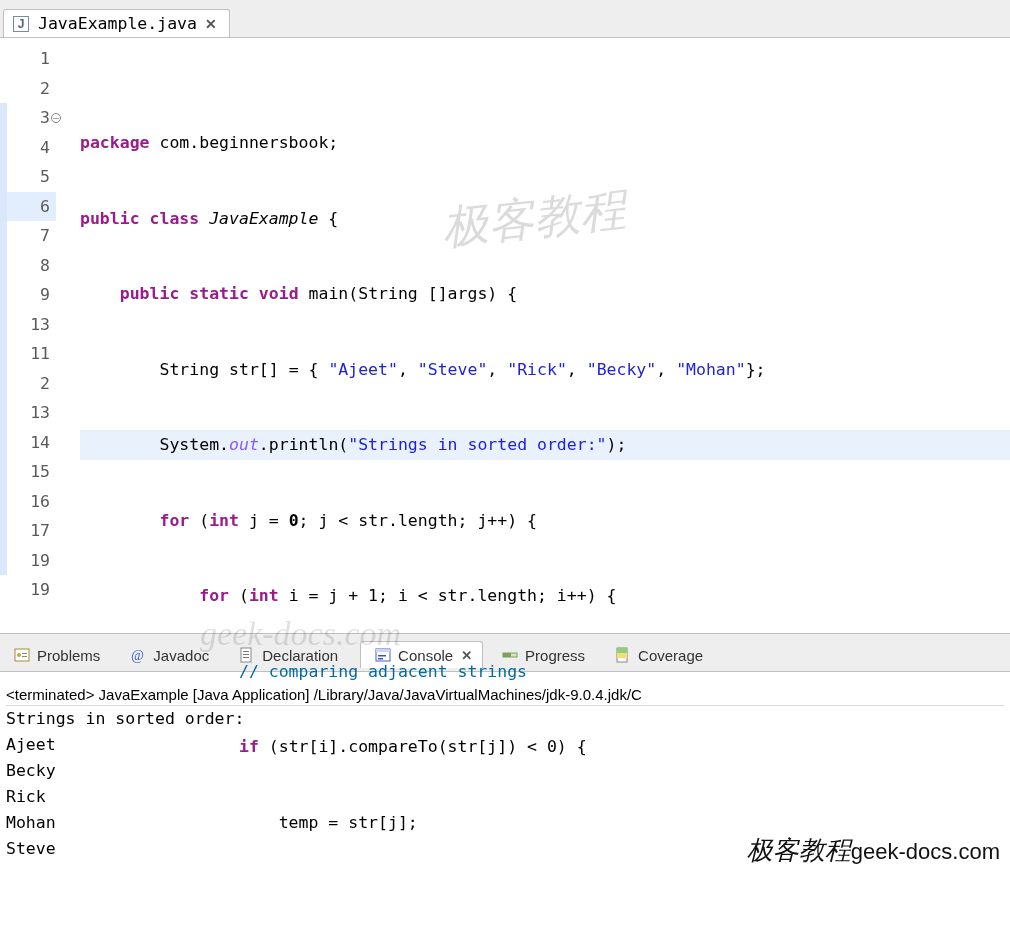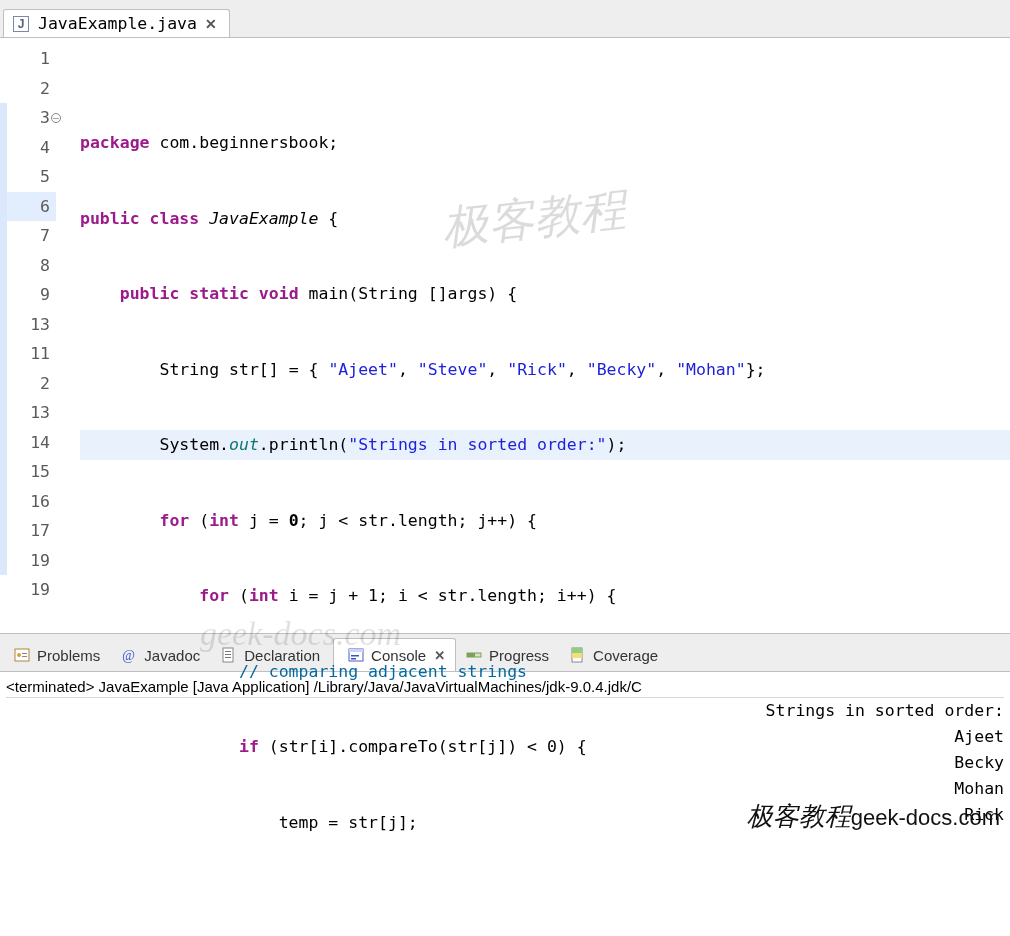--- a/index.html
+++ b/index.html
@@ -113,33 +113,34 @@
       left: 0;
       width: 7px;
       background: #dbe7fb;
     }
 
     
     .kw { color: #9b1b8a; font-weight: bold; }
     .cls { font-style: italic; }
     .str { color: #1f22d8; }
     .cmt { color: #0369a1; }
-    .fld { color: #0f766e; font-style: italic; }
+    .fld { color: #8b5cf6; font-style: italic; }
 
     
     .bottom-panel {
       border-top: 1px solid #bfbfbf;
       background: #eeeeee;
     }
     .panel-tabbar {
       display: flex;
+      align-items: center;
       height: 38px;
       background: #eeeeee;
       padding: 4px 6px 0 6px;
-      gap: 2px;
+      gap: 11px;
       border-bottom: 1px solid #bfbfbf;
     }
     .panel-tab {
       display: flex;
       align-items: center;
       gap: 6px;
       padding: 4px 10px 4px 6px;
       font-family: "Lucida Grande", "Segoe UI", sans-serif;
       font-size: 15px;
       color: #333;
@@ -163,36 +164,35 @@
     .panel-icon {
       width: 18px; height: 18px;
       display: inline-flex;
       align-items: center;
       justify-content: center;
     }
     .panel-icon svg { width: 16px; height: 16px; }
 
     .console-body {
       background: #ffffff;
-      padding: 4px 6px 6px 6px;
+      padding: 12px 6px 6px 6px;
       font-size: 16.5px;
     }
     .console-header {
       font-family: "Lucida Grande","Segoe UI",sans-serif;
       color: #000;
       font-size: 15px;
       padding: 2px 0;
       border-bottom: 1px solid #d7d7d7;
       white-space: nowrap;
       overflow: hidden;
     }
     .console-line {
       font-family: "Menlo","Monaco","Consolas",monospace;
       line-height: 26px;
-      text-align: right;
     }
 
     .watermark {
       position: absolute;
       color: rgba(0,0,0,0.14);
       font-family: "KaiTi","STKaiti",serif;
       font-size: 46px;
       pointer-events: none;
       font-style: italic;
     }
@@ -341,22 +341,23 @@
       <span>Coverage</span>
     </div>
   </div>
 
   <div class="console-body">
     <div class="console-header">&lt;terminated&gt; JavaExample [Java Application] /Library/Java/JavaVirtualMachines/jdk-9.0.4.jdk/C</div>
     <div id="console-out">
           <div class="console-line">Strings in sorted order:</div>
           <div class="console-line">Ajeet</div>
           <div class="console-line">Becky</div>
+          <div class="console-line">Rick</div>
           <div class="console-line">Mohan</div>
-          <div class="console-line">Rick</div>
+          <div class="console-line">Steve</div>
         </div>
   </div>
 </div>
 
 <div class="watermark2">
   <span>极客教程</span><span class="en">geek-docs.com</span>
 </div>
 
 </div>
 

